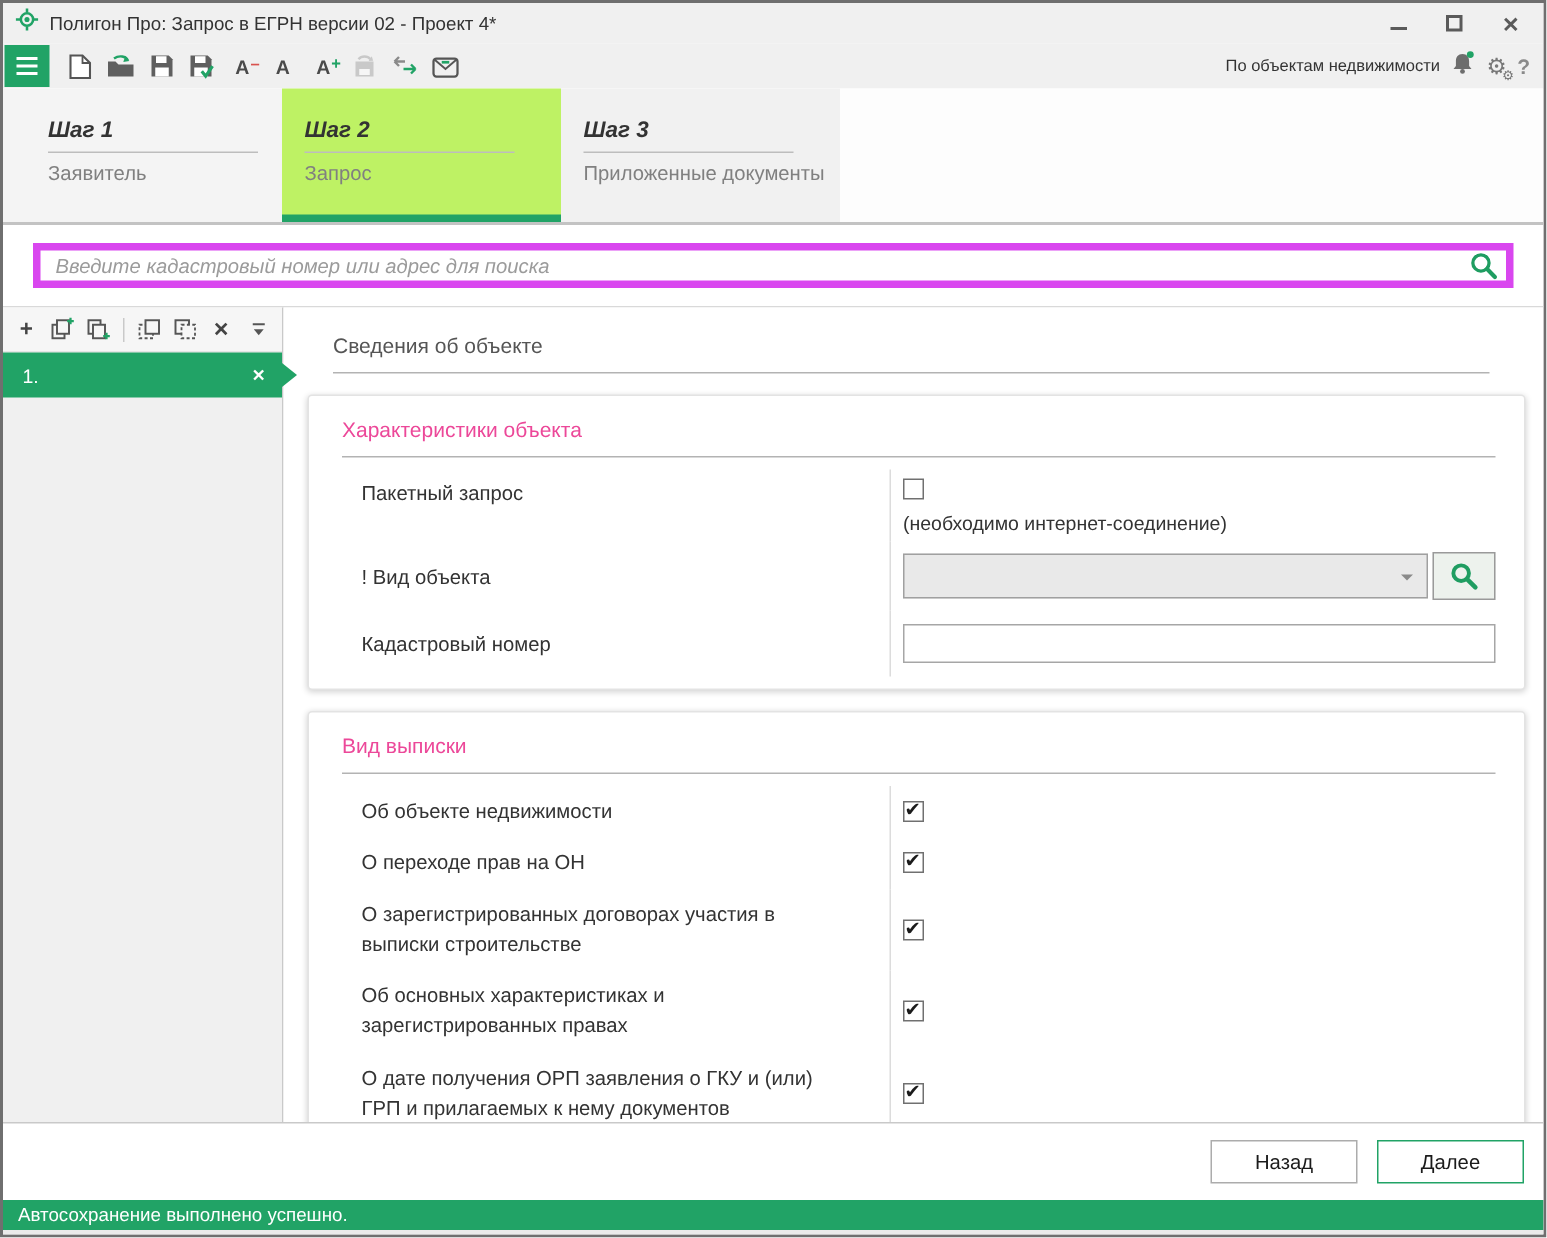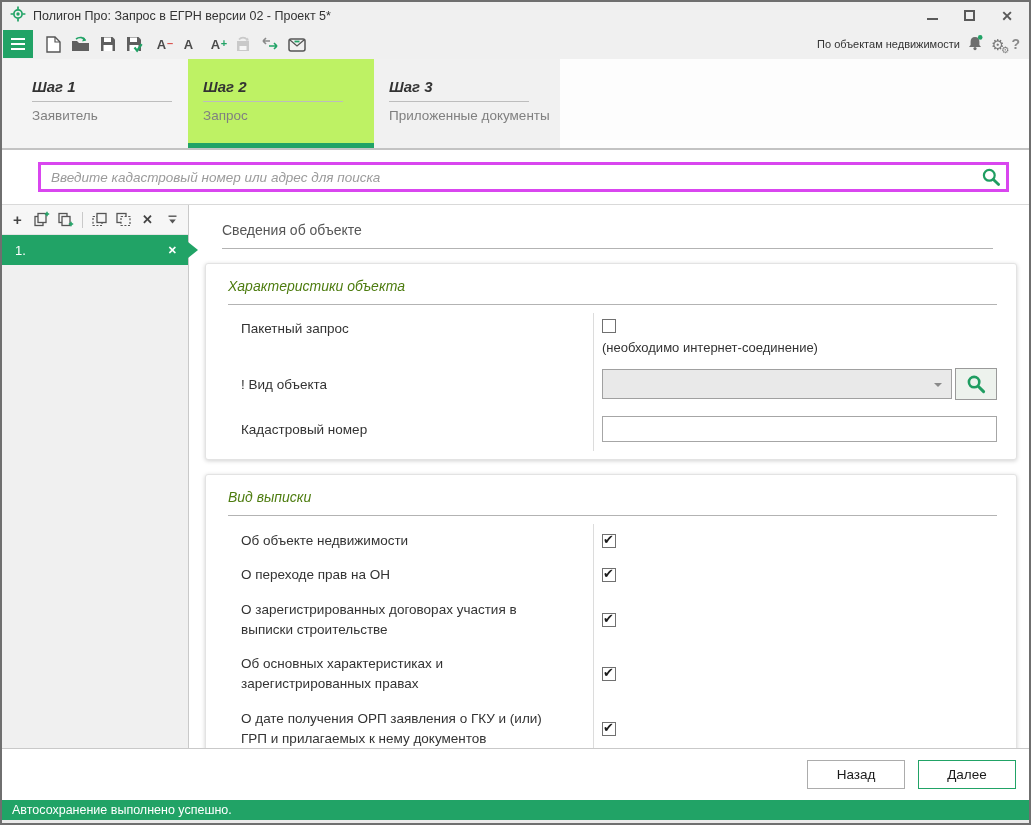--- a/index.html
+++ b/index.html
@@ -40,22 +40,22 @@
   .tab:nth-of-type(1) { background:#f4f4f4; padding-left:30px; }
   .tab:nth-of-type(3) { background:#f1f1f1; }
   .tab.active { background:#bef264; box-shadow:inset 0 -5px 0 #21a366; }
   .tab-step { display:block; width:140px; font-size:15px; font-weight:700; color:#333;
               padding-bottom:6px; border-bottom:1px solid #bdbdbd; white-space:nowrap;font-style:italic; }
   .tab-label { display:block; font-size:13.5px; color:#808080; margin-top:6px; white-space:nowrap; }
 
   
   .searchrow { height:55px; background:#fff; display:flex; align-items:center;
                padding:0 20px; border-bottom:1px solid #d9d9d9; flex:0 0 auto; }
-  .search-box { flex:1; height:30px; border:3px solid #d946ef; background:#fff;
-                display:flex; align-items:flex-end;margin-left:16px; }
+  .search-box { flex:1; height:30px; border:5px solid #d946ef; background:#fff;
+                display:flex; align-items:flex-end; }
   .search-input { flex:1; border:none; outline:none; height:100%; padding:0 10px;
                   font-family:inherit; font-size:13.5px; font-style:italic; color:#444; background:transparent; }
   .search-input::placeholder { color:#9b9b9b; font-style:italic; opacity:1; }
   .search-btn { width:30px; height:100%; display:flex; align-items:center; justify-content:center; cursor:pointer; }
 
   
   .body { flex:1; display:flex; min-height:0; }
 
   .sidebar { width:187px; flex:0 0 auto; background:#f0f0f0; border-right:1px solid #c9c9c9;
              display:flex; flex-direction:column; }
@@ -71,21 +71,21 @@
                          border-top:8px solid transparent; border-bottom:8px solid transparent;
                          border-left:10px solid #21a366; }
   .sidebar-item .item-close { margin-left:auto; font-size:11px; font-weight:700; color:#fff; cursor:pointer; }
 
   .content { flex:1; background:#fff; padding:10px 12px 0 16px; overflow:hidden; }
   .section-title { font-size:14px; color:#555; padding:7px 0 10px 17px; }
   .section-rule { border:none; border-top:1px solid #b3b3b3; margin:0 24px 0 17px; }
 
   .card { background:#fff; border:1px solid #e3e3e3; border-radius:3px;
           box-shadow:0 1px 4px rgba(0,0,0,.18); margin:14px 0 0 0; padding:10px 19px 8px 19px; }
-  .card-title { font-size:14px; color:#4d7c0f; padding:4px 0 10px 3px;font-style:italic; }
+  .card-title { font-size:14px; color:#ec4899; padding:4px 0 10px 3px; }
   .card-rule { border:none; border-top:1px solid #b3b3b3; margin:0 0 0 3px; }
 
   .form-rows { margin-top:8px; }
   .form-row { display:flex; }
   .form-label { width:368px; padding:0 24px 0 16px; font-size:13.5px; color:#333;
                 display:flex; align-items:center; }
   .form-field { flex:1; border-left:1px solid #dcdcdc; padding:6px 0 6px 8px; }
   .row-batch { height:48px; }
   .row-batch .form-label { align-items:flex-start; padding-top:8px; }
   .field-note { font-size:13px; color:#333; margin-top:3px; }
@@ -133,21 +133,21 @@
 <div class="window">
 
   <div class="titlebar">
     <span>
       <svg width="16" height="16" viewBox="0 0 16 16">
         <circle cx="8" cy="8" r="4.1" fill="none" stroke="#21a366" stroke-width="1.7"></circle>
         <circle cx="8" cy="8" r="1.7" fill="#21a366"></circle>
         <path d="M8 0.6 V3.4 M8 12.6 V15.4 M0.6 8 H3.4 M12.6 8 H15.4" stroke="#21a366" stroke-width="1.7"></path>
       </svg>
     </span>
-    <span class="app-title">Полигон Про: Запрос в ЕГРН версии 02 - Проект 5*</span>
+    <span class="app-title">Полигон Про: Запрос в ЕГРН версии 02 - Проект 4*</span>
     <div class="win-controls">
       <span class="wc-min"></span>
       <span class="wc-max"></span>
       <span class="wc-close">✕</span>
     </div>
   </div>
 
   <div class="toolbar">
     <div class="menu-btn">
         <i></i>

